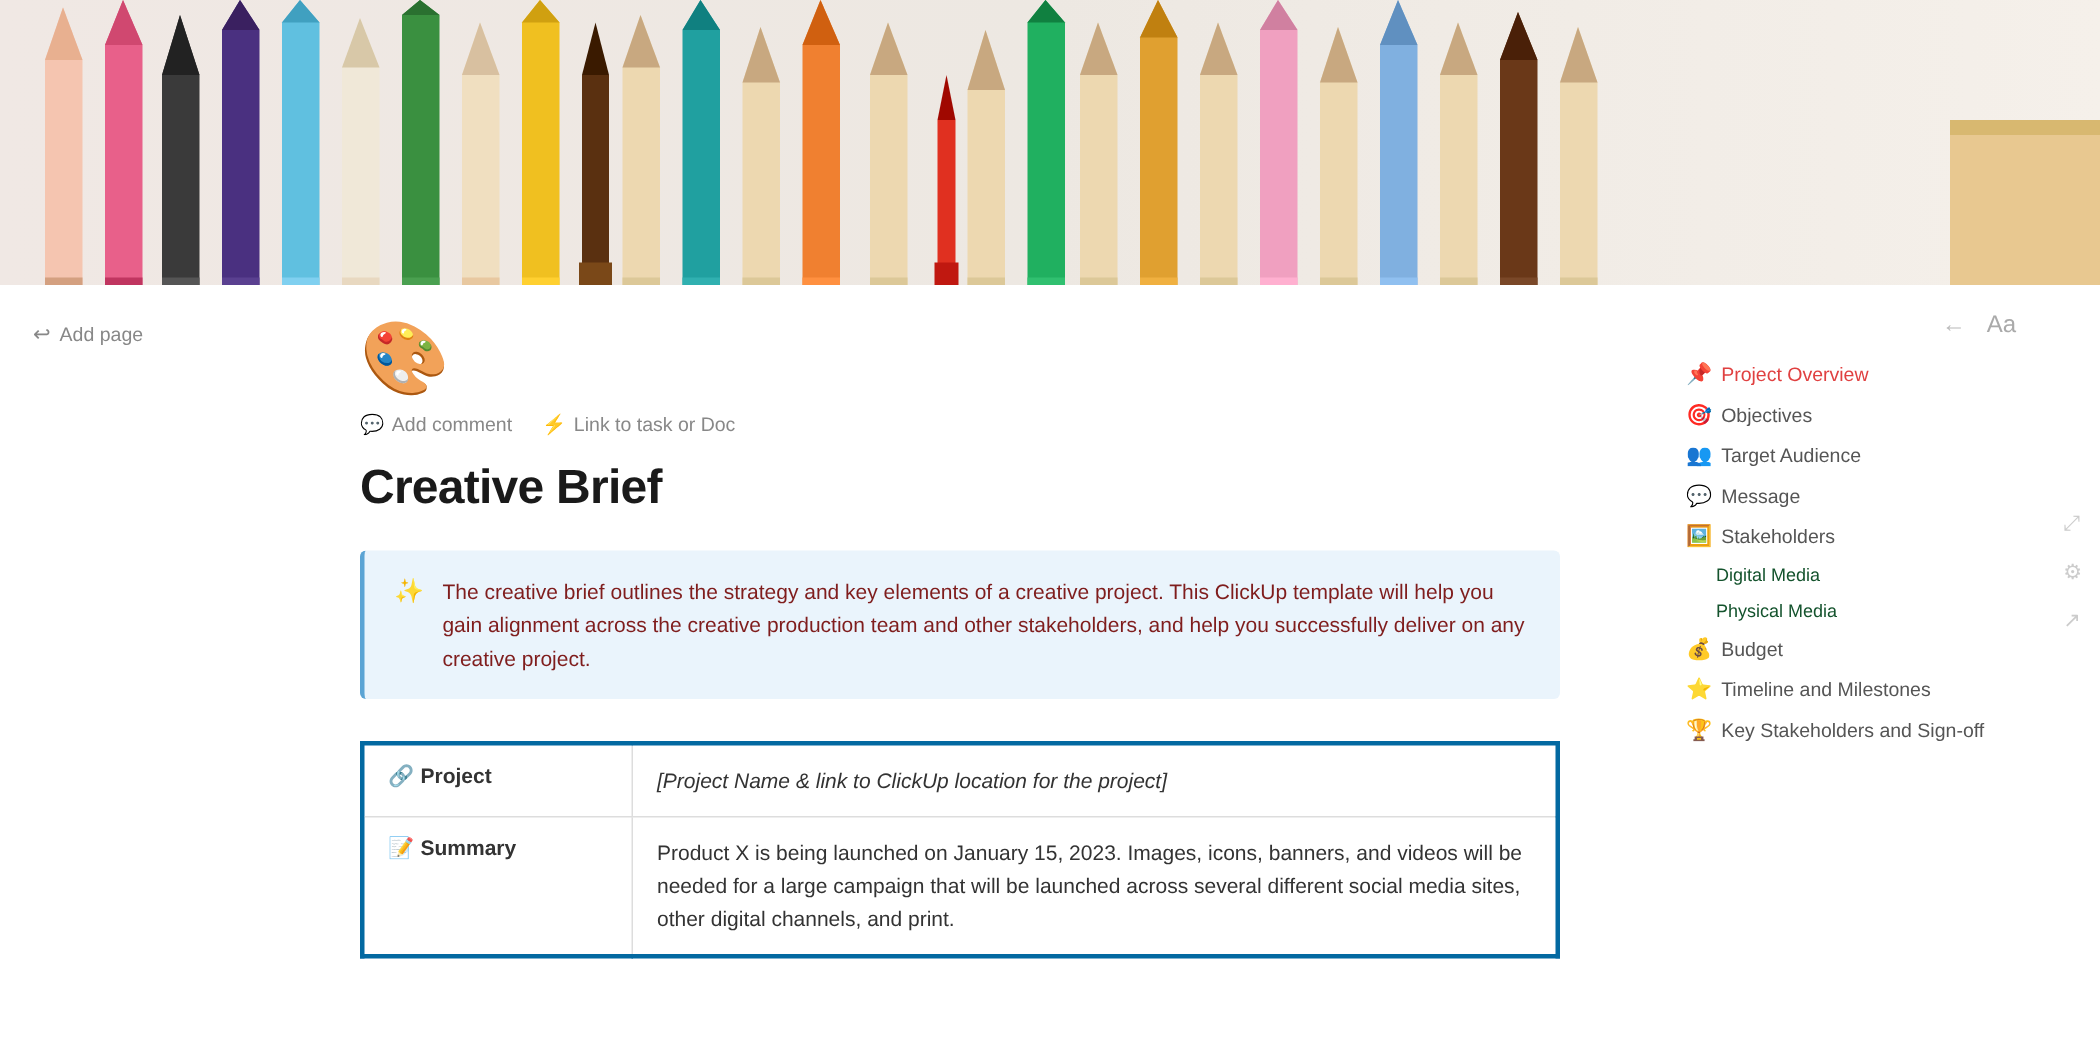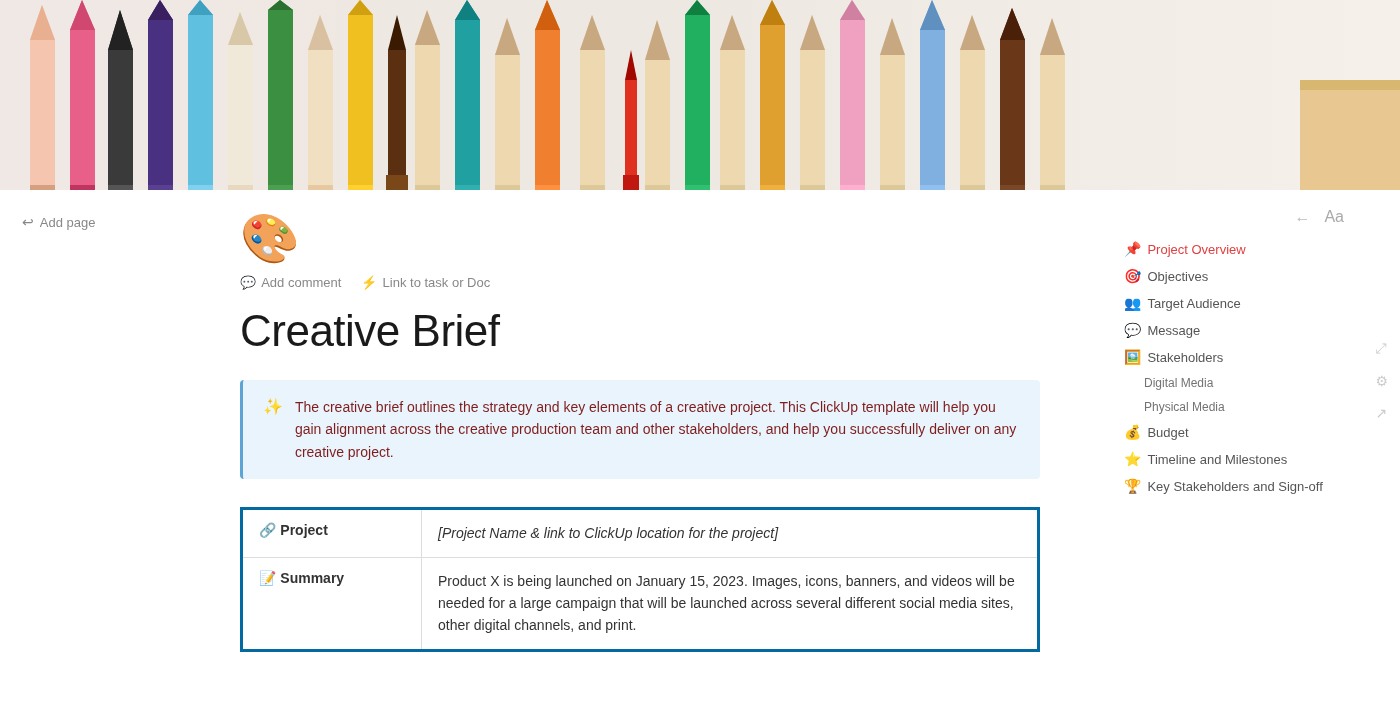--- a/index.html
+++ b/index.html
@@ -57,22 +57,22 @@
     }
     .toolbar-btn {
       display: flex;
       align-items: center;
       gap: 5px;
       cursor: pointer;
       color: #888;
     }
 
     .page-title {
-      font-size: 44px;
-      font-weight: 400;
+      font-size: 32px;
+      font-weight: 700;
       color: #1a1a1a;
       margin-bottom: 24px;
       letter-spacing: -0.5px;
     }
 
     .callout-box {
       background: #eaf4fc;
       border-left: 3px solid #5ba4d4;
       border-radius: 4px;
       padding: 16px 20px;
@@ -119,21 +119,21 @@
       align-items: center;
       gap: 6px;
       padding: 3px 8px;
       font-size: 13px;
       color: #555;
       cursor: pointer;
       border-radius: 4px;
       line-height: 1.5;
     }
     .toc-item.active { color: #e04040; font-weight: 500; }
-    .toc-item.sub { padding-left: 28px; color: #737373; font-size: 12px; text-align: center; }
+    .toc-item.sub { padding-left: 28px; color: #14532d; font-size: 12px; text-align: center; }
     .toc-icon { font-size: 14px; }
 
     .collapse-btn {
       color: #bbb;
       cursor: pointer;
       font-size: 16px;
       padding: 2px 6px;
     }
 
     .right-sidebar-header {

